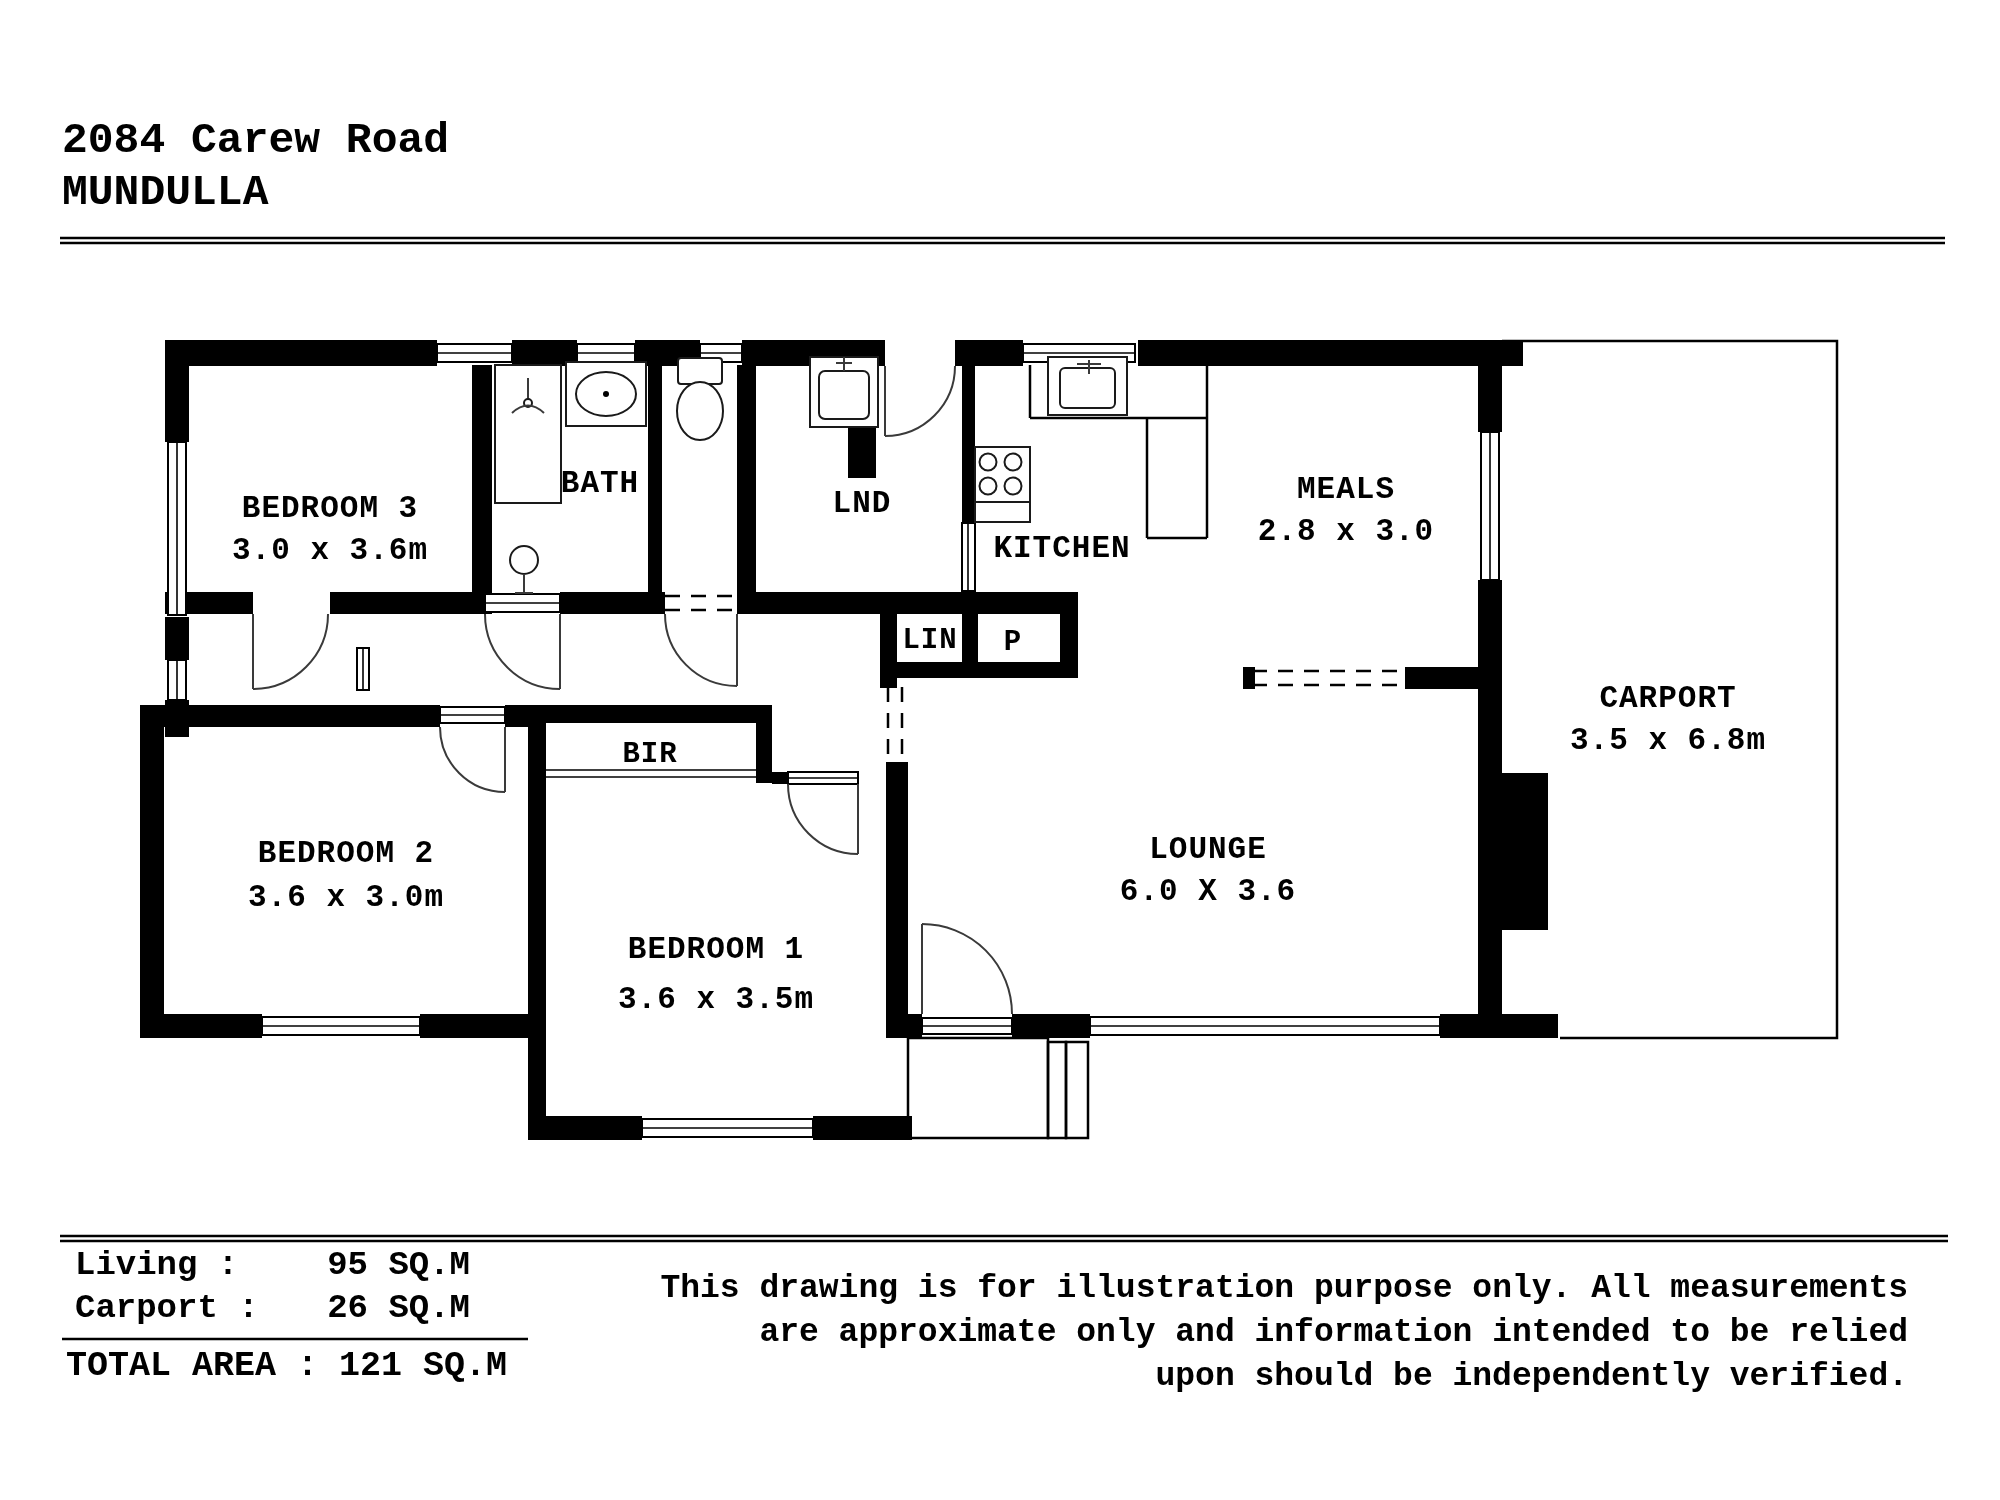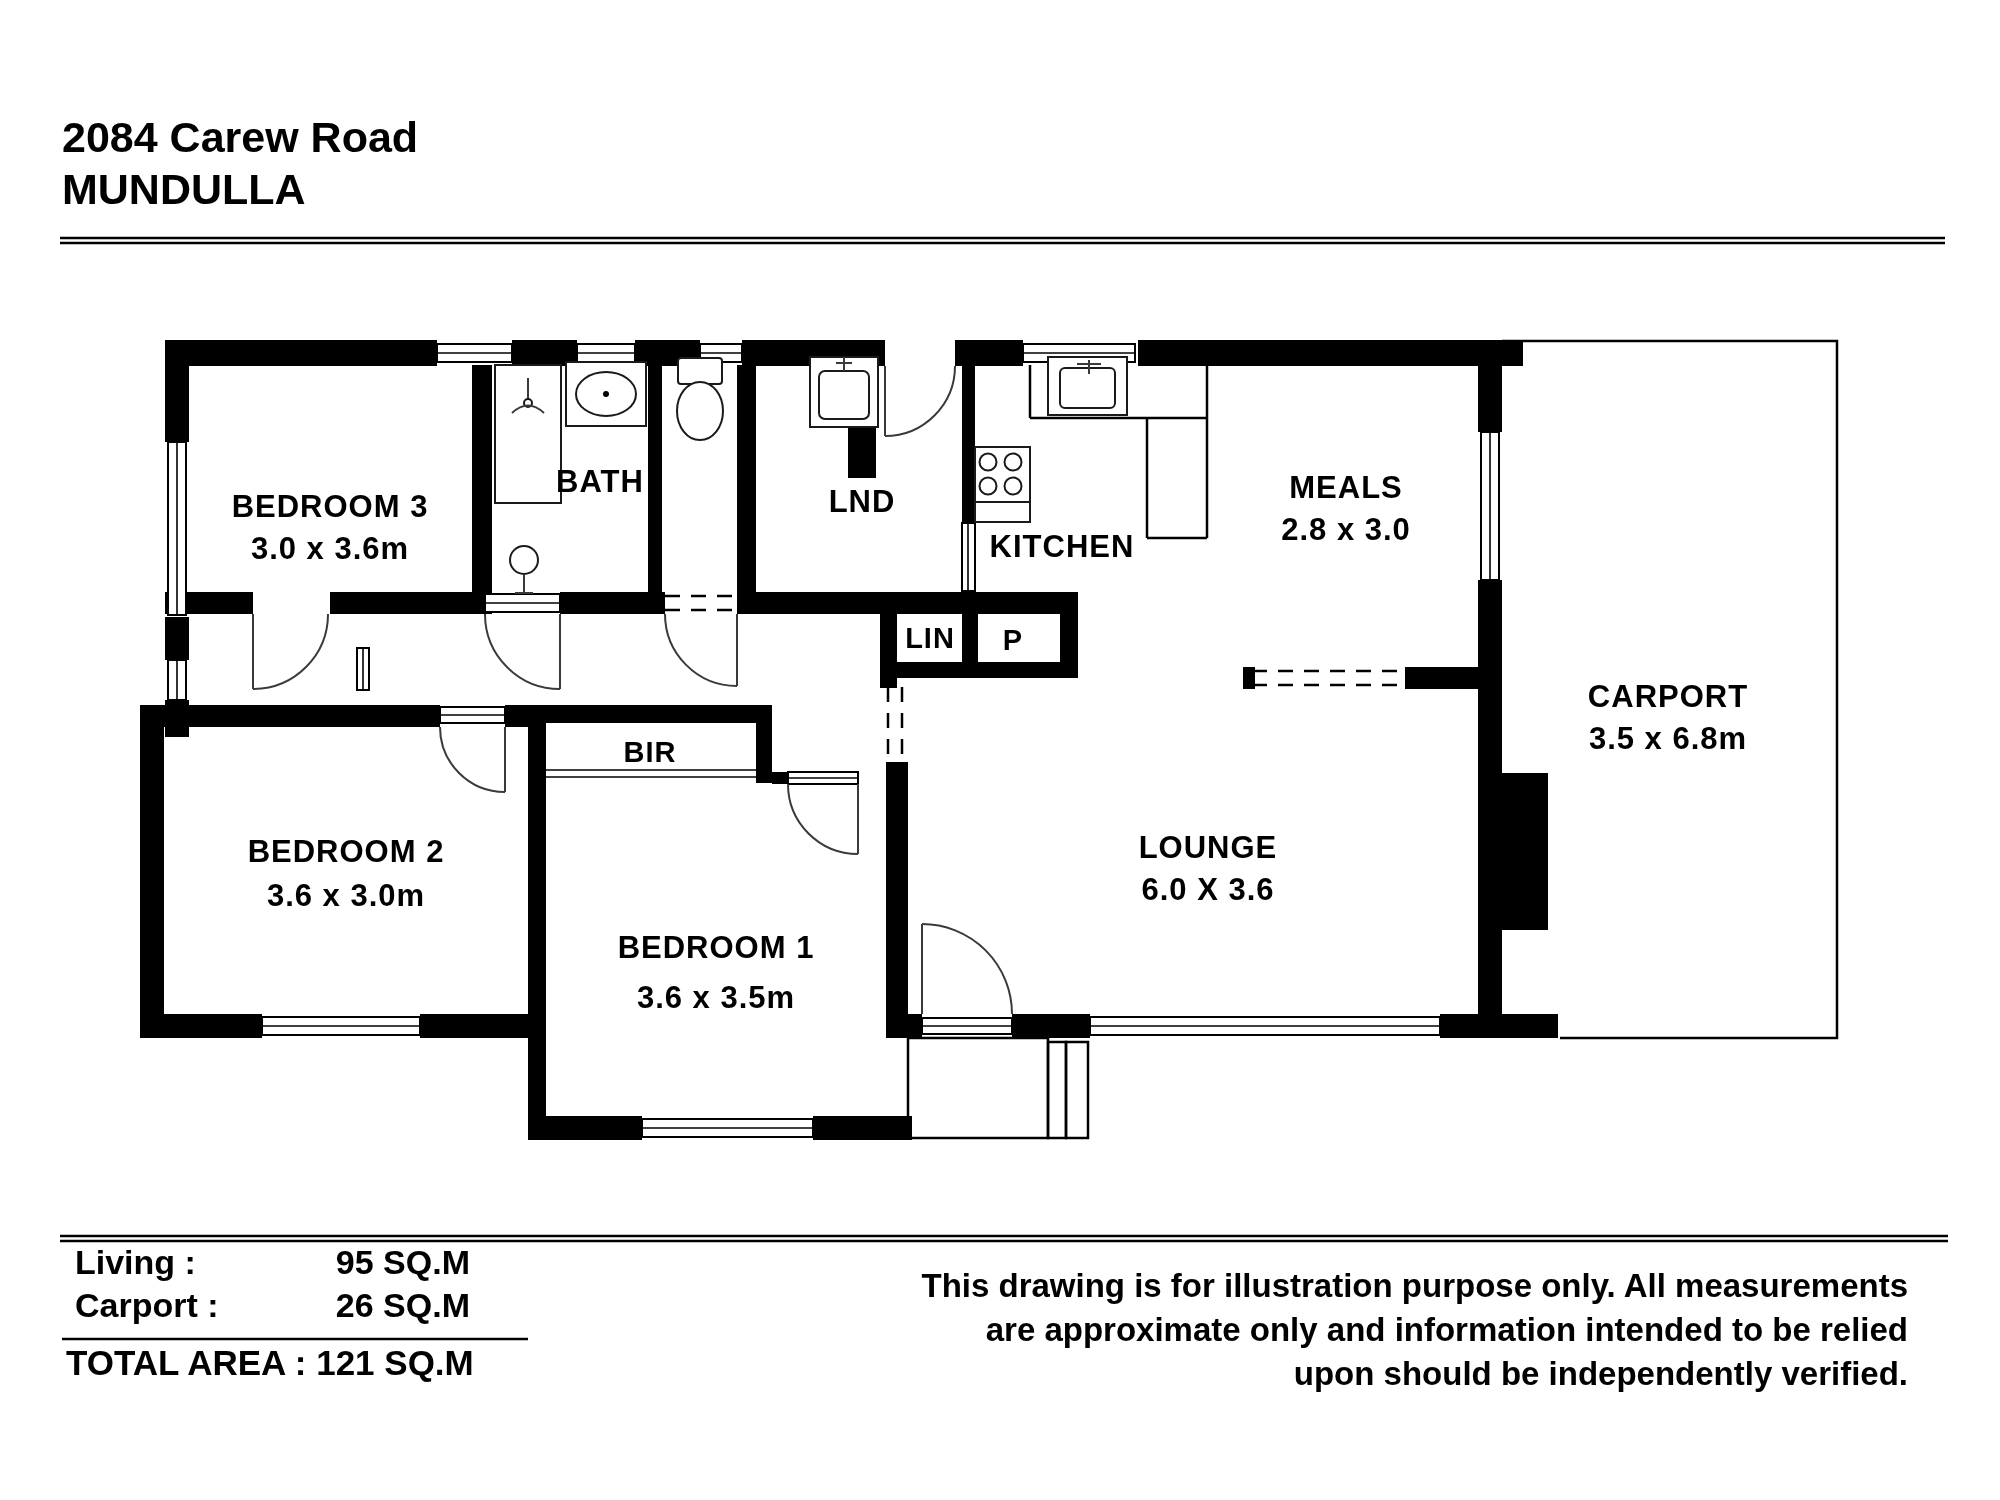--- a/index.html
+++ b/index.html
@@ -1,21 +1,21 @@
 <!DOCTYPE html>
 <html><head>
 <meta charset="utf-8">
 <style>
   html, body { margin: 0; padding: 0; background: #ffffff; }
   .page {
     position: relative;
     width: 2000px;
     height: 1500px;
     background: #ffffff;
-    font-family: Liberation Sans, sans-serif;
+    font-family: Liberation Mono, monospace;
     overflow: hidden;
   }
   svg { position: absolute; top: 0; left: 0; }
   .wall { fill: #000000; stroke: none; }
   .thin { fill: none; stroke: #000000; stroke-width: 2.5; }
   .fixture { fill: #ffffff; stroke: #1a1a1a; stroke-width: 2; }
   .arc { fill: none; stroke: #3a3a3a; stroke-width: 2; }
   .dash { fill: none; stroke: #000000; stroke-width: 2.5; stroke-dasharray: 15 11; }
   .winrect { fill: #ffffff; stroke: #000000; stroke-width: 2; }
   .winline { stroke: #000000; stroke-width: 1.6; }

